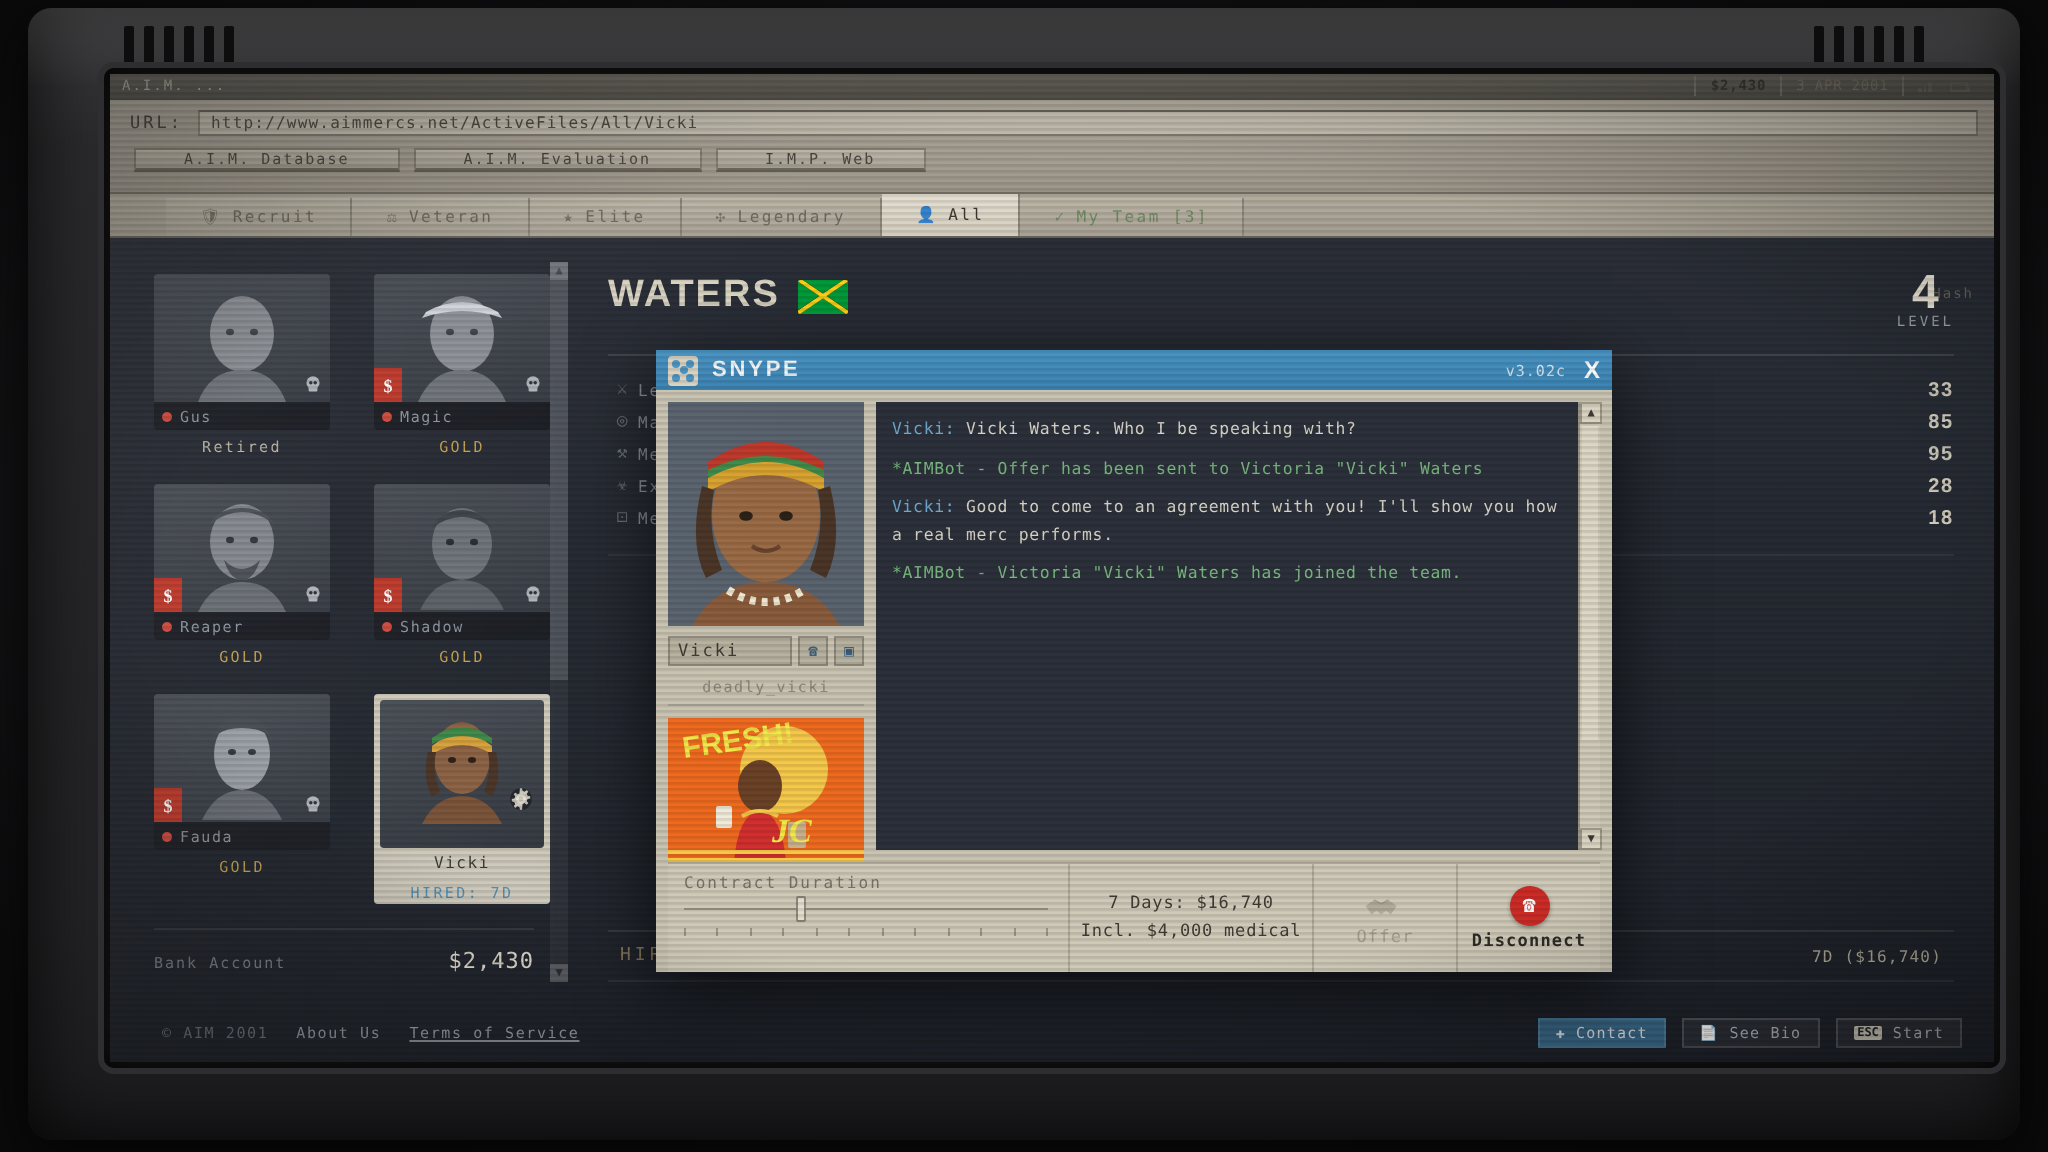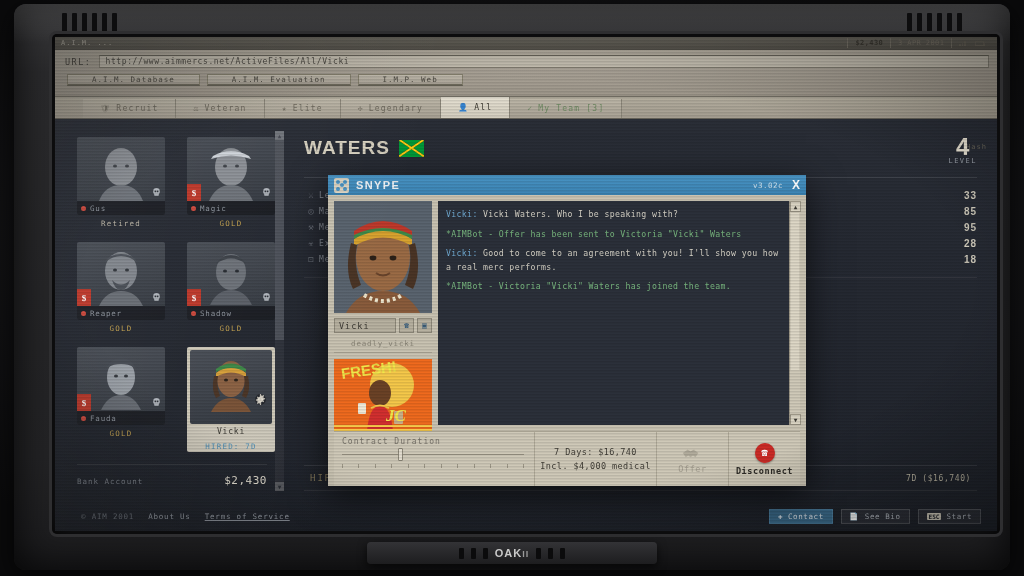--- a/index.html
+++ b/index.html
@@ -692,25 +692,14 @@
             <div class="phone-red">☎</div>
             <span class="alabel">Disconnect</span>
           </div>
         </div>
       </div>
 
       <div class="scanlines"></div>
       <div class="glass"></div>
     </div>
 
-    <div class="stand">
-      <span class="slot"></span>
-        <span class="slot"></span>
-        <span class="slot"></span>
-      <span class="brand">
-        <span>OAK</span><span class="ii">II</span>
-      </span>
-      <span class="slot"></span>
-        <span class="slot"></span>
-        <span class="slot"></span>
-    </div>
   </div>
 </div>
 
 </body></html>

